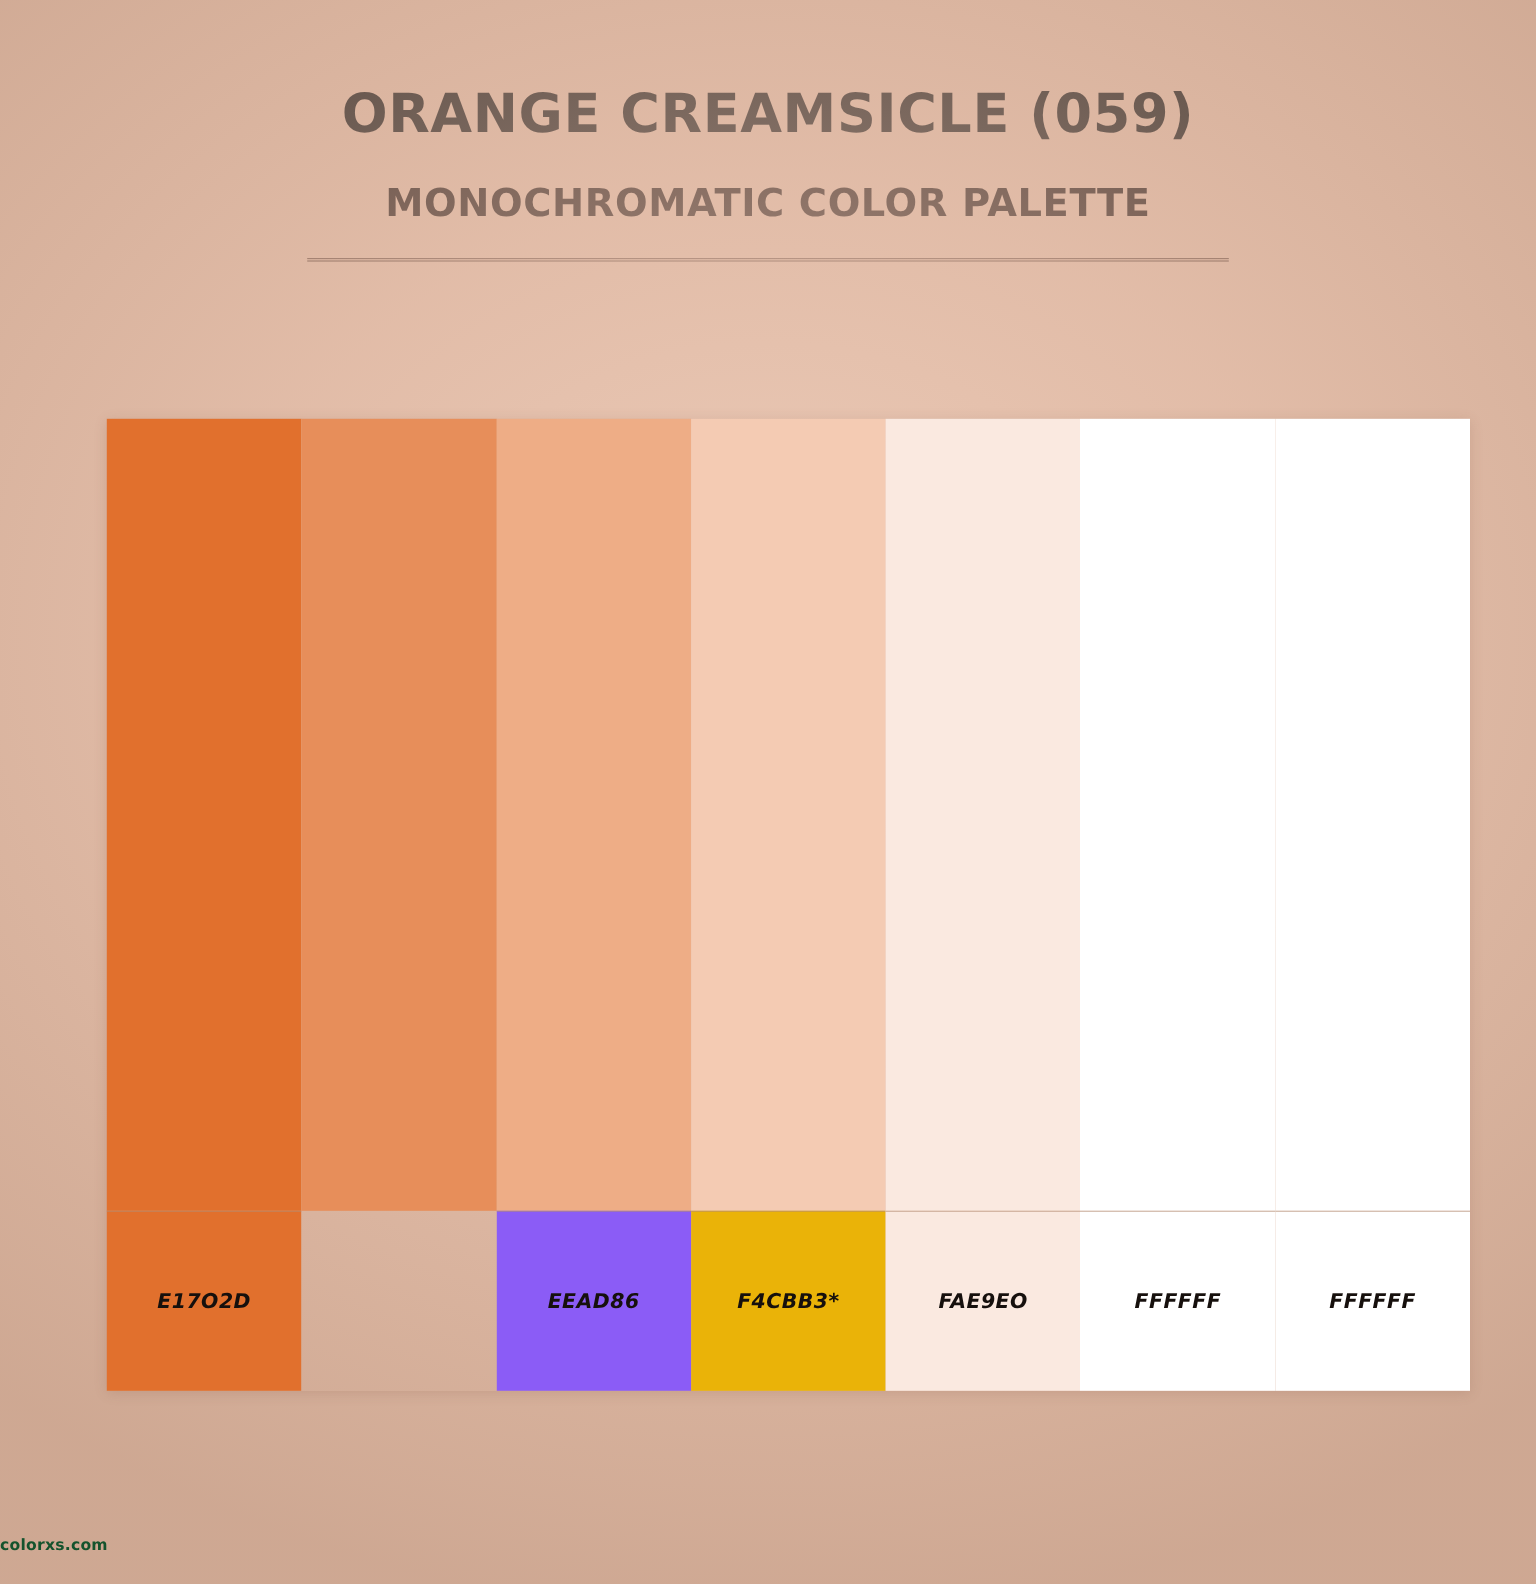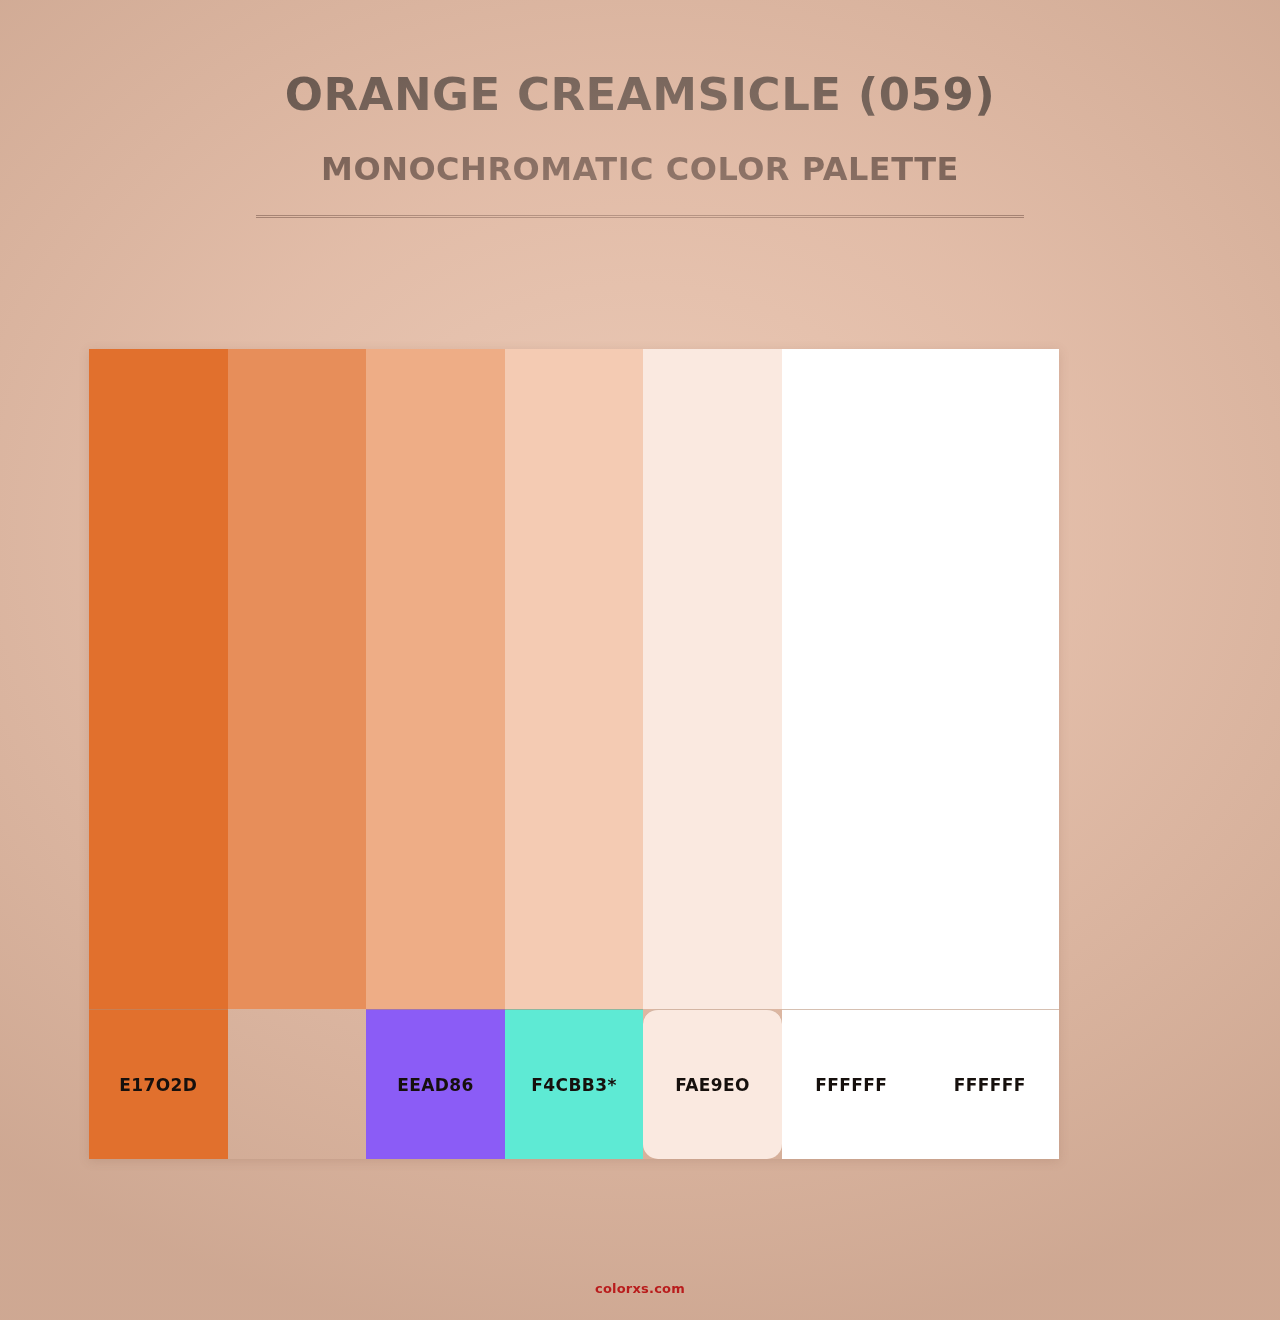--- a/index.html
+++ b/index.html
@@ -50,24 +50,25 @@
     margin: 27px auto 0 auto;
     border-top: 1px solid #6d4f43;
     border-bottom: 1px solid #6d4f43;
     height: 3px;
     box-sizing: border-box;
   }
   .palette {
     position: absolute;
     left: 89px;
     top: 349px;
-    width: 970px;
+    width: 1136px;
     height: 810px;
     display: flex;
     box-shadow: 0 2px 10px rgba(120,80,60,0.18);
+    font-style: italic;
   }
   .swatch {
     flex: 1 1 0;
     display: flex;
     flex-direction: column;
     position: relative;
   }
   .swatch-color {
     height: 660px;
     width: 100%;
@@ -81,24 +82,24 @@
     font-weight: bold;
     color: #16100d;
     letter-spacing: 0.4px;
     border-top: 1px solid rgba(180,140,115,0.55);
   }
   .footer {
     position: absolute;
     left: 0;
     right: 0;
     bottom: 24px;
-    text-align: center;
+    text-align: left;
     font-size: 13px;
     font-weight: bold;
-    color: #b91c1c;
+    color: #14532d;
     letter-spacing: 0.2px;
   }
 </style>
 </head>
 <body>
 
 <div class="page">
   <div class="bg-vignette"></div>
 
   <div class="header">
@@ -114,25 +115,25 @@
     </div>
     <div class="swatch">
       <div class="swatch-color" style="background: rgb(231, 142, 90);"></div>
     </div>
     <div class="swatch">
       <div class="swatch-color" style="background: rgb(238, 173, 134);"></div>
       <div class="swatch-label" style="background: #8b5cf6;">EEAD86</div>
     </div>
     <div class="swatch">
       <div class="swatch-color" style="background: rgb(244, 203, 179);"></div>
-      <div class="swatch-label" style="background: #5eead4;">F4CBB3*</div>
+      <div class="swatch-label" style="background: #eab308;">F4CBB3*</div>
     </div>
     <div class="swatch">
       <div class="swatch-color" style="background: rgb(250, 233, 224);"></div>
-      <div class="swatch-label" style="background: rgb(250, 233, 224); border-radius: 15px;">FAE9EO</div>
+      <div class="swatch-label" style="background: rgb(250, 233, 224);">FAE9EO</div>
     </div>
     <div class="swatch">
       <div class="swatch-color" style="background: rgb(255, 255, 255);"></div>
       <div class="swatch-label" style="background: rgb(255, 255, 255);">FFFFFF</div>
     </div>
     <div class="swatch">
       <div class="swatch-color" style="background: rgb(255, 255, 255);"></div>
       <div class="swatch-label" style="background: rgb(255, 255, 255);">FFFFFF</div>
     </div>
   </div>

